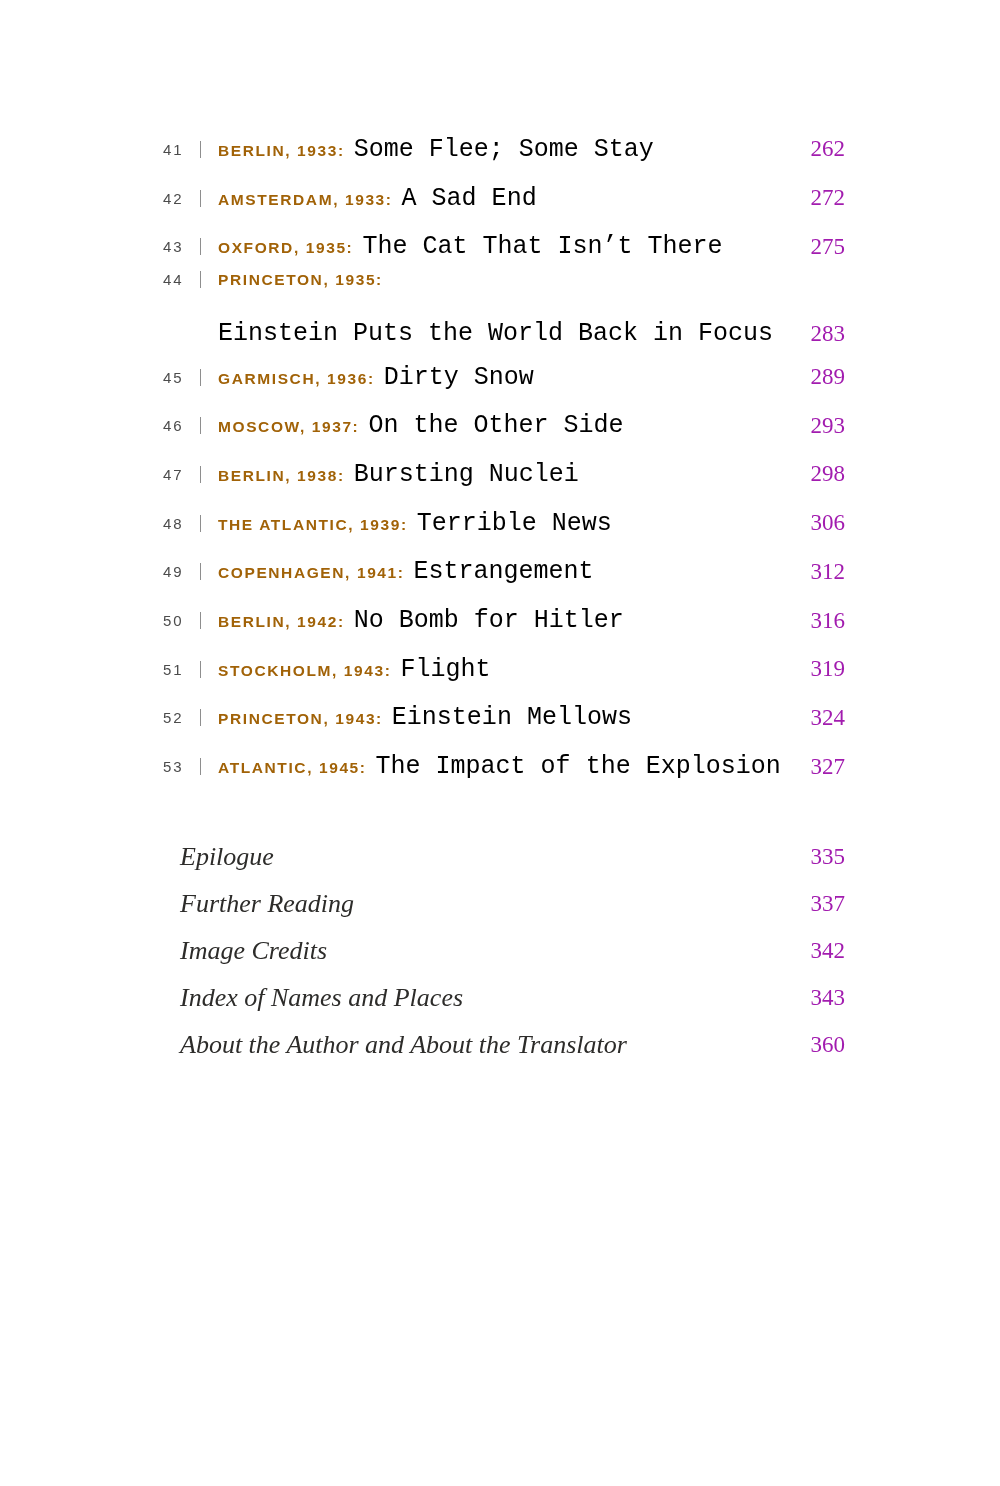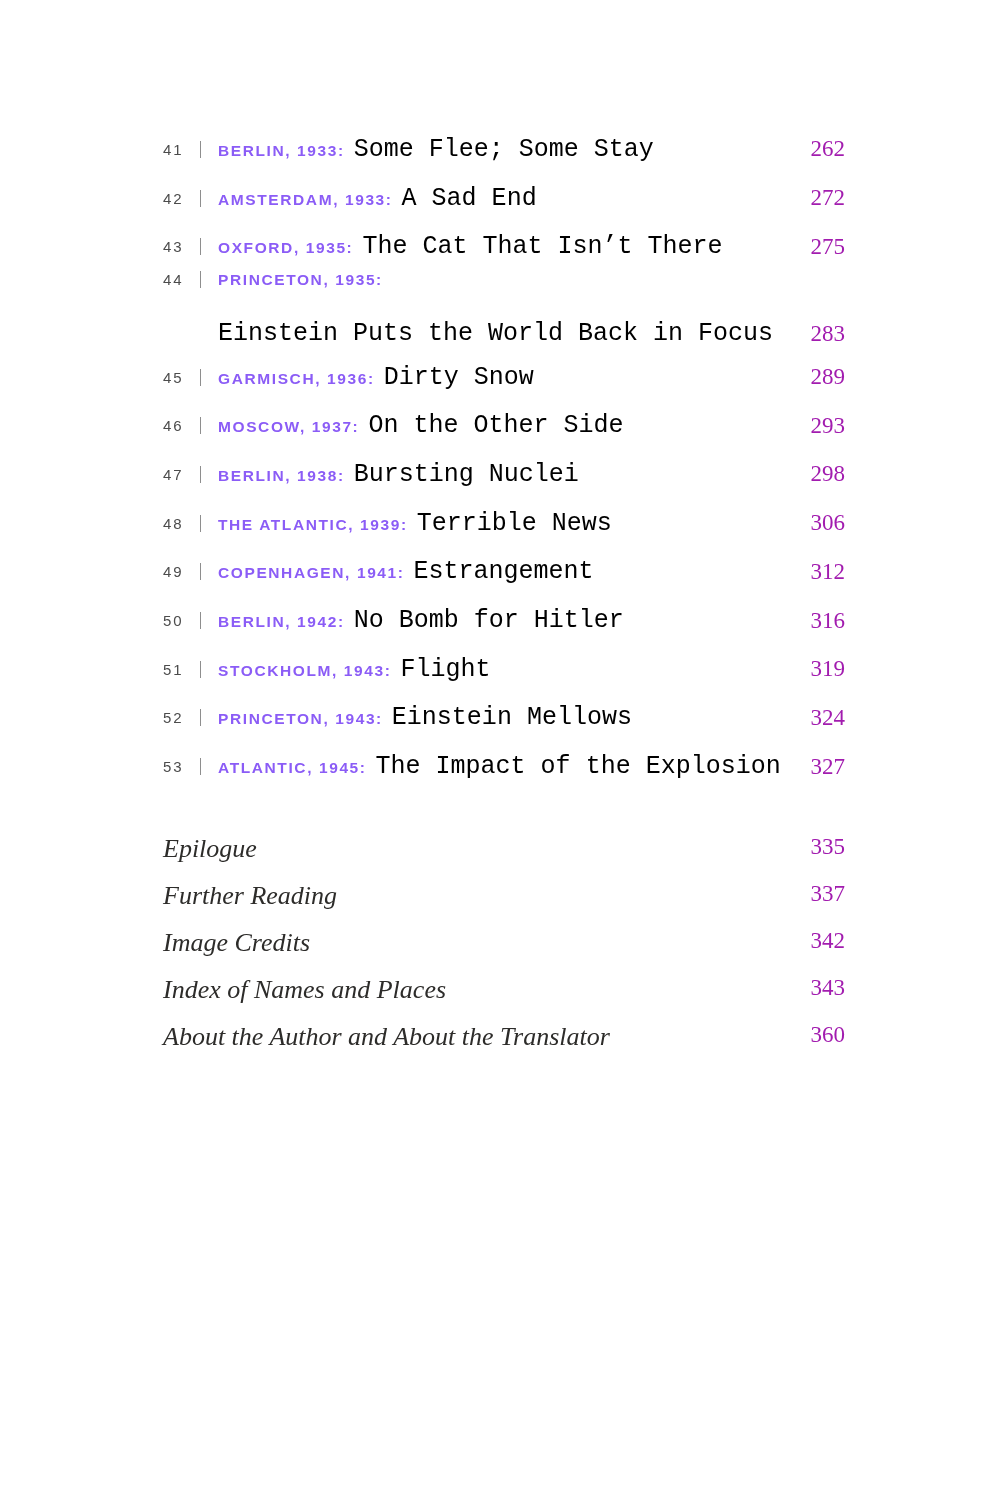--- a/index.html
+++ b/index.html
@@ -61,21 +61,21 @@
   .entry {
     flex: 1 1 auto;
     min-width: 0;
     white-space: nowrap;
   }
   .loc {
     font-family: "Liberation Sans", sans-serif;
     font-weight: bold;
     font-size: 15.5px;
     letter-spacing: 1.6px;
-    color: #8b5cf6;
+    color: #a16207;
     margin-right: 9px;
   }
   .title {
     font-family: Liberation Mono, monospace;
     font-size: 25px;
     color: #000000;
   }
   .pagenum {
     flex: 0 0 auto;
     margin-left: 12px;
@@ -85,22 +85,23 @@
     text-align: right;
     min-width: 44px;
   }
 
   
   .backmatter {
     margin-top: 43px;
   }
   .bm-row {
     display: flex;
-    align-items: flex-start;
+    align-items: center;
     height: 47px;
+    margin-left: 17px;
   }
   .bm-title {
     flex: 1 1 auto;
     font-family: "Liberation Serif", serif;
     font-style: italic;
     font-size: 26px;
     color: #2d2c2a;
     white-space: nowrap;
   }
 </style>

